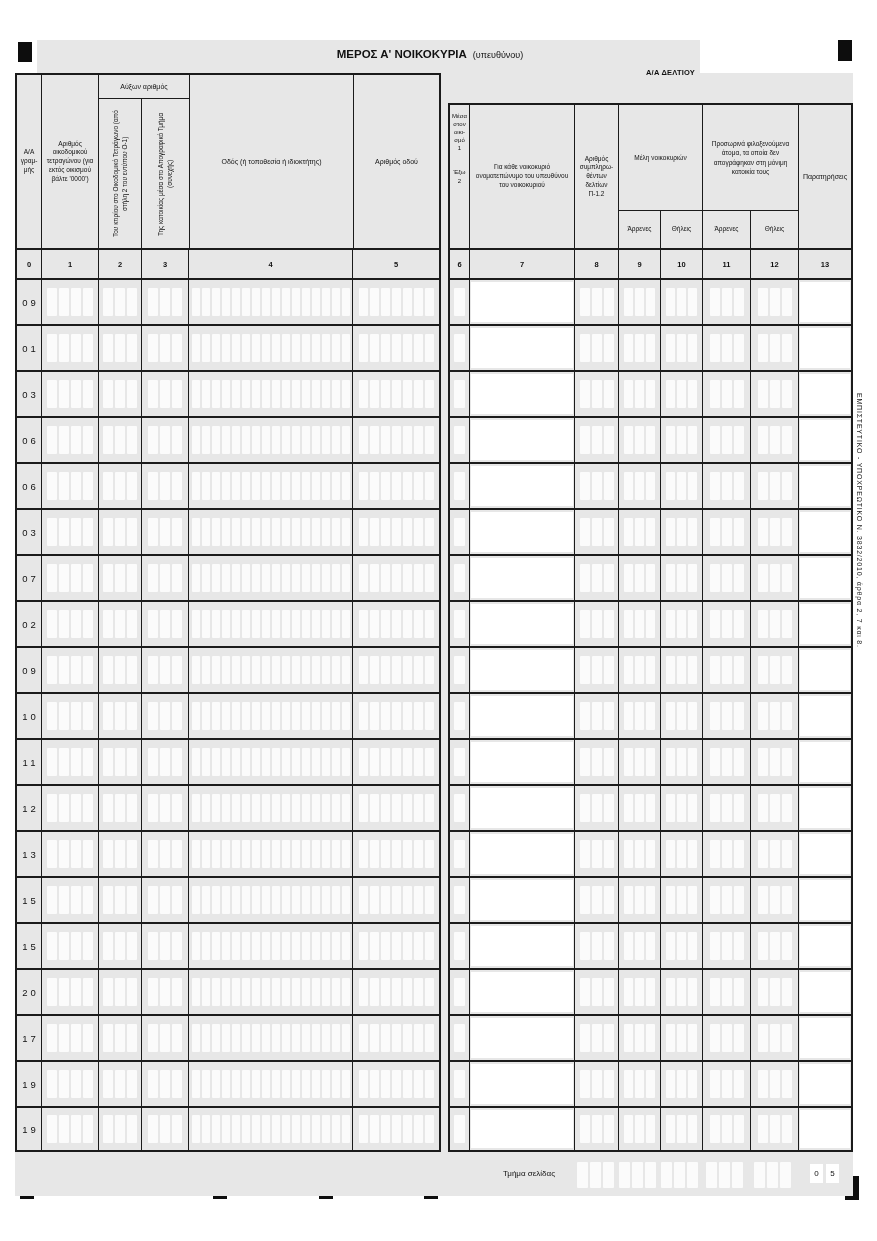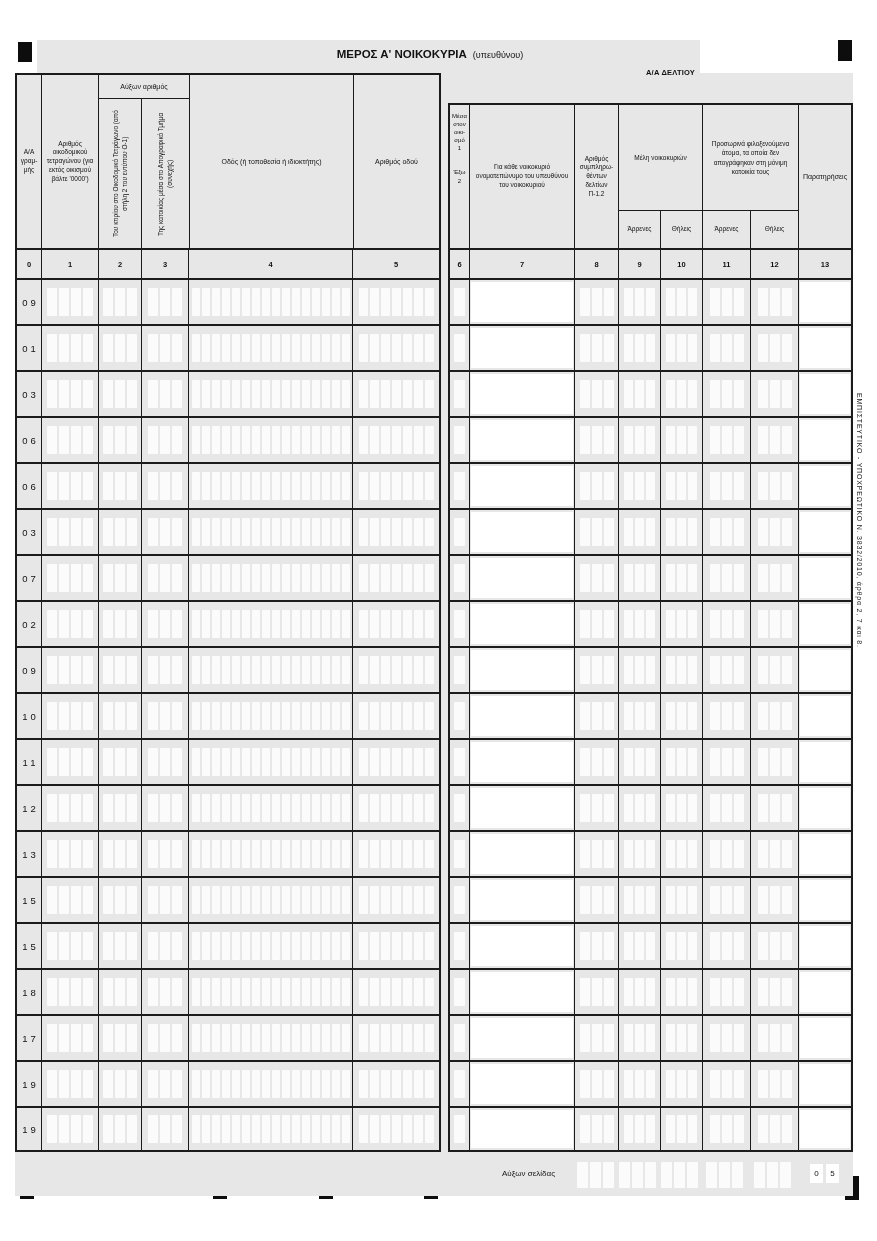--- a/index.html
+++ b/index.html
@@ -1777,21 +1777,21 @@
                 <div class="box" style="width: 10px;"></div>
               </div>
             </div>
             <div class="bcell" style="width: 56px;">
               <div class="fieldbox"></div>
             </div>
           </div>
         </div>
         <div class="data-row">
           <div class="blk rowblk">
-            <div class="bcell rownum br" style="width: 25px;">18</div>
+            <div class="bcell rownum br" style="width: 25px;">20</div>
             <div class="bcell br" style="width: 57px;">
               <div class="boxgroup">
                 <div class="box" style="width: 10px;"></div>
                 <div class="box" style="width: 10px;"></div>
                 <div class="box" style="width: 10px;"></div>
                 <div class="box" style="width: 10px;"></div>
               </div>
             </div>
             <div class="bcell br" style="width: 43px;">
               <div class="boxgroup">
@@ -2202,21 +2202,21 @@
               </div>
             </div>
             <div class="bcell" style="width: 56px;">
               <div class="fieldbox"></div>
             </div>
           </div>
         </div>
       </div>
   </div>
 
-  <div class="footer-label">Αύξων σελίδας</div>
+  <div class="footer-label">Τμήμα σελίδας</div>
   <div>
       <div class="boxgroup fgroup" style="left: 577px;">
         <div class="box"></div>
         <div class="box"></div>
         <div class="box"></div>
       </div>
       <div class="boxgroup fgroup" style="left: 619px;">
         <div class="box"></div>
         <div class="box"></div>
         <div class="box"></div>

